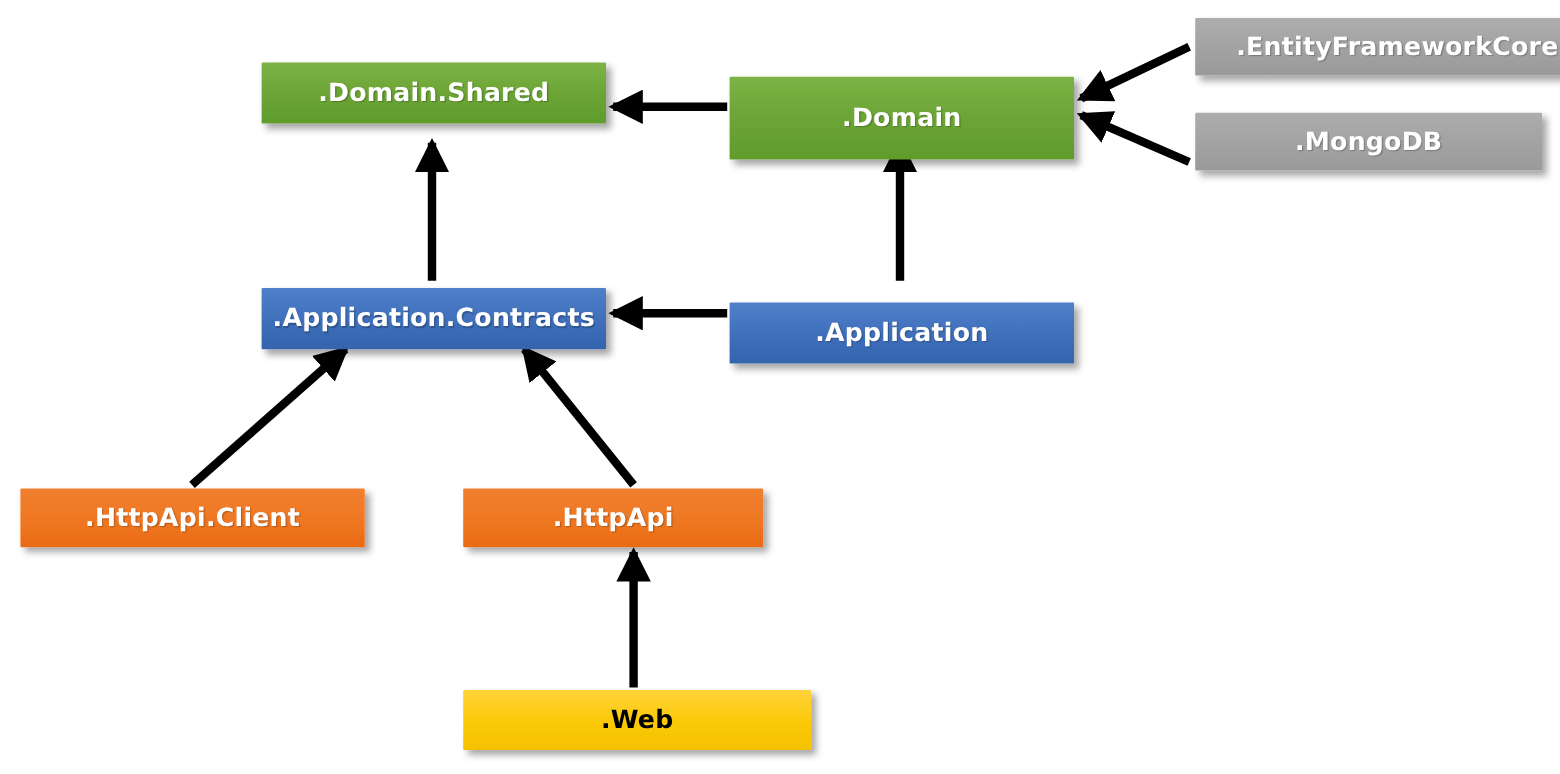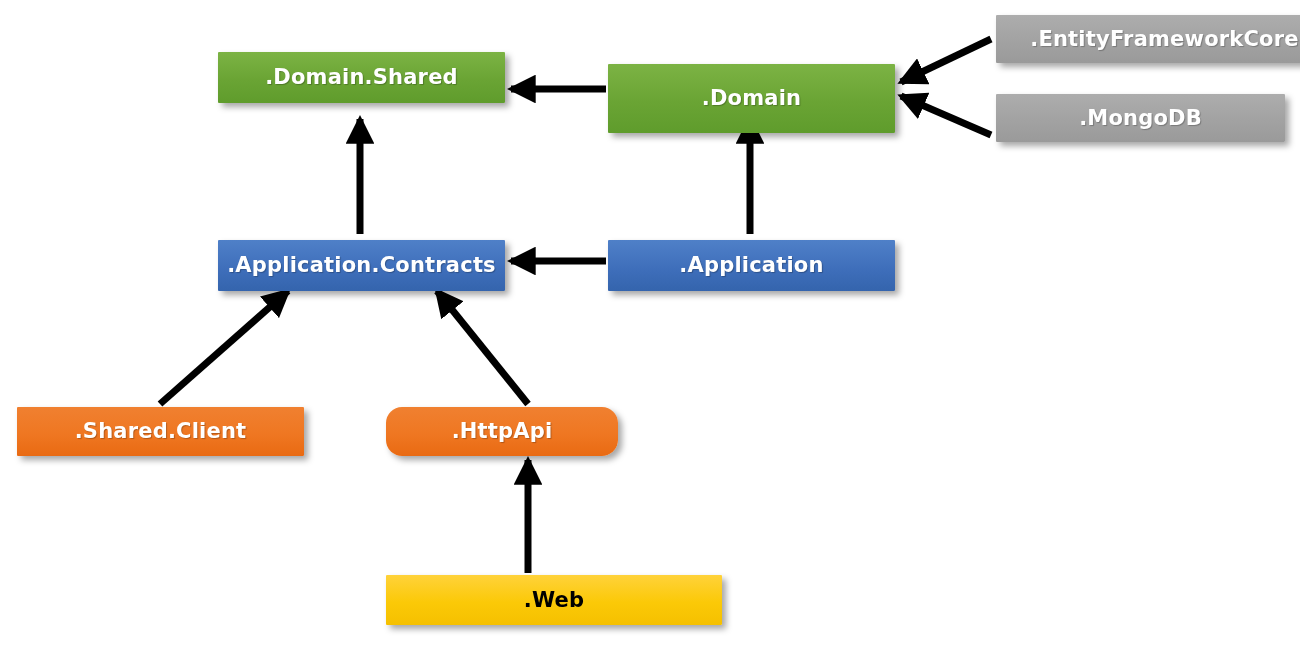--- a/index.html
+++ b/index.html
@@ -99,27 +99,27 @@
       </div>
       <div class="node n-gray" style="left: 996px; top: 15px; width: 337px; height: 48px; color: rgb(255, 255, 255);">
         <span class="node-label">.EntityFrameworkCore</span>
       </div>
       <div class="node n-gray" style="left: 996px; top: 94px; width: 289px; height: 48px; color: rgb(255, 255, 255);">
         <span class="node-label">.MongoDB</span>
       </div>
       <div class="node n-blue" style="left: 218px; top: 240px; width: 287px; height: 51px; color: rgb(255, 255, 255);">
         <span class="node-label">.Application.Contracts</span>
       </div>
-      <div class="node n-blue" style="left: 608px; top: 240px; width: 287px; height: 51px; color: rgb(255, 255, 255);">
+      <div class="node n-blue" style="left: 608px; top: 252px; width: 287px; height: 51px; color: rgb(255, 255, 255);">
         <span class="node-label">.Application</span>
       </div>
       <div class="node n-orange" style="left: 17px; top: 407px; width: 287px; height: 49px; color: rgb(255, 255, 255);">
-        <span class="node-label">.Shared.Client</span>
+        <span class="node-label">.HttpApi.Client</span>
       </div>
-      <div class="node n-orange" style="left: 386px; top: 407px; width: 232px; height: 49px; color: rgb(255, 255, 255); border-radius: 16px;">
+      <div class="node n-orange" style="left: 386px; top: 407px; width: 250px; height: 49px; color: rgb(255, 255, 255);">
         <span class="node-label">.HttpApi</span>
       </div>
-      <div class="node n-yellow" style="left: 386px; top: 575px; width: 336px; height: 50px; color: rgb(0, 0, 0);">
+      <div class="node n-yellow" style="left: 386px; top: 575px; width: 290px; height: 50px; color: rgb(0, 0, 0);">
         <span class="node-label">.Web</span>
       </div>
     </div>
 
 </div>
 
 </body></html>

